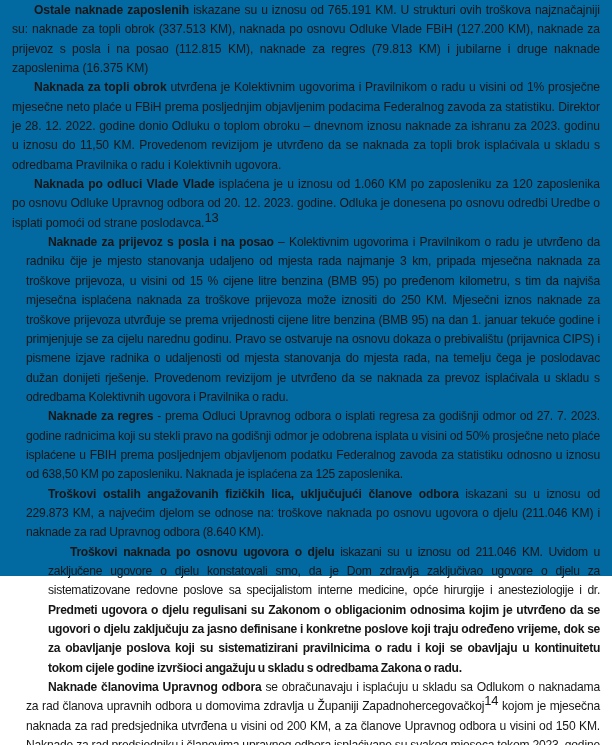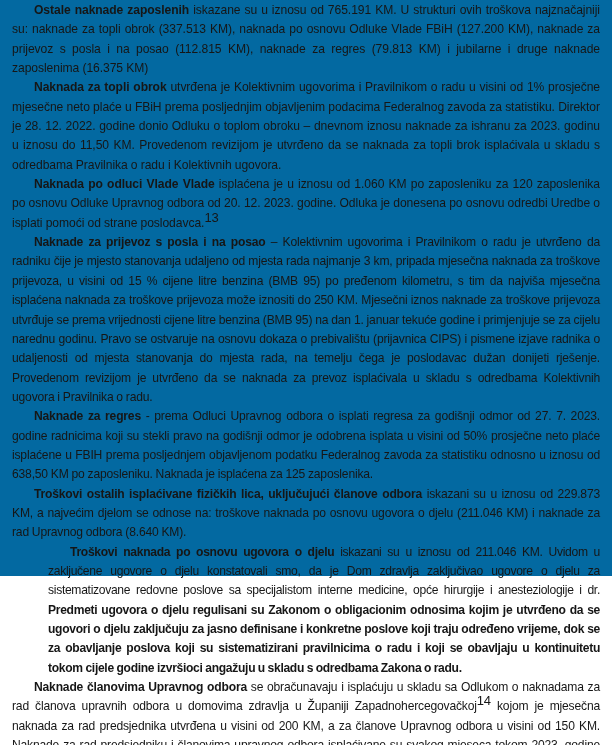--- a/index.html
+++ b/index.html
@@ -29,20 +29,21 @@
     text-indent: 22px;
     font-size: 12.1px;
     line-height: 19.35px;
     letter-spacing: -0.06px;
     word-spacing: -0.1px;
     hyphens: none;
   }
   p.para.tight {
     letter-spacing: -0.18px;
     word-spacing: -0.25px;
+    margin-left: 14px;
   }
   p.para.tighter {
     letter-spacing: -0.3px;
     word-spacing: -0.45px;
     margin-left: 36px;
   }
   b.lead {
     font-weight: bold;
   }
   b.inline {
@@ -63,19 +64,19 @@
   <p class="para"><b class="lead">Ostale naknade zaposlenih</b><span> iskazane su u iznosu od 765.191 KM. U strukturi ovih troškova najznačajniji su: naknade za topli obrok (337.513 KM), naknada po osnovu Odluke Vlade FBiH (127.200 KM), naknade za prijevoz s posla i na posao (112.815 KM), naknade za regres (79.813 KM) i jubilarne i druge naknade zaposlenima (16.375 KM)</span></p>
 
   <p class="para"><b class="lead">Naknada za topli obrok</b><span> utvrđena je Kolektivnim ugovorima i Pravilnikom o radu u visini od 1% prosječne mjesečne neto plaće u FBiH prema posljednjim objavljenim podacima Federalnog zavoda za statistiku. Direktor je 28. 12. 2022. godine donio Odluku o toplom obroku – dnevnom iznosu naknade za ishranu za 2023. godinu u iznosu do 11,50 KM. Provedenom revizijom je utvrđeno da se naknada za topli brok isplaćivala u skladu s odredbama Pravilnika o radu i Kolektivnih ugovora.</span></p>
 
   <p class="para"><b class="lead">Naknada po odluci Vlade Vlade</b><span> isplaćena je u iznosu od 1.060 KM po zaposleniku za 120 zaposlenika po osnovu Odluke Upravnog odbora od 20. 12. 2023. godine. Odluka je donesena po osnovu odredbi Uredbe o isplati pomoći od strane poslodavca.</span><sup class="fn">13</sup></p>
 
   <p class="para tight"><b class="lead">Naknade za prijevoz s posla i na posao</b><span> – Kolektivnim ugovorima i Pravilnikom o radu je utvrđeno da radniku čije je mjesto stanovanja udaljeno od mjesta rada najmanje 3 km, pripada mjesečna naknada za troškove prijevoza, u visini od 15 % cijene litre benzina (BMB 95) po pređenom kilometru, s tim da najviša mjesečna isplaćena naknada za troškove prijevoza može iznositi do 250 KM. Mjesečni iznos naknade za troškove prijevoza utvrđuje se prema vrijednosti cijene litre benzina (BMB 95) na dan 1. januar tekuće godine i primjenjuje se za cijelu narednu godinu. Pravo se ostvaruje na osnovu dokaza o prebivalištu (prijavnica CIPS) i pismene izjave radnika o udaljenosti od mjesta stanovanja do mjesta rada, na temelju čega je poslodavac dužan donijeti rješenje. Provedenom revizijom je utvrđeno da se naknada za prevoz isplaćivala u skladu s odredbama Kolektivnih ugovora i Pravilnika o radu.</span></p>
 
   <p class="para tight"><b class="lead">Naknade za regres</b><span> - prema Odluci Upravnog odbora o isplati regresa za godišnji odmor od 27. 7. 2023. godine radnicima koji su stekli pravo na godišnji odmor je odobrena isplata u visini od 50% prosječne neto plaće isplaćene u FBIH prema posljednjem objavljenom podatku Federalnog zavoda za statistiku odnosno u iznosu od 638,50 KM po zaposleniku. Naknada je isplaćena za 125 zaposlenika.</span></p>
 
-  <p class="para tight"><b class="lead">Troškovi ostalih isplaćivane fizičkih lica, uključujući članove odbora</b><span> iskazani su u iznosu od 229.873 KM, a najvećim djelom se odnose na: troškove naknada po osnovu ugovora o djelu (211.046 KM) i naknade za rad Upravnog odbora (8.640 KM).</span></p>
+  <p class="para tight"><b class="lead">Troškovi ostalih angažovanih fizičkih lica, uključujući članove odbora</b><span> iskazani su u iznosu od 229.873 KM, a najvećim djelom se odnose na: troškove naknada po osnovu ugovora o djelu (211.046 KM) i naknade za rad Upravnog odbora (8.640 KM).</span></p>
 
   <p class="para tighter"><b class="lead">Troškovi naknada po osnovu ugovora o djelu</b><span> iskazani su u iznosu od 211.046 KM. Uvidom u zaključene ugovore o djelu konstatovali smo, da je Dom zdravlja zaključivao ugovore o djelu za sistematizovane redovne poslove sa specijalistom interne medicine, opće hirurgije i anesteziologije i dr. </span><b class="inline">Predmeti ugovora o djelu regulisani su Zakonom o obligacionim odnosima kojim je utvrđeno da se ugovori o djelu zaključuju za jasno definisane i konkretne poslove koji traju određeno vrijeme, dok se za obavljanje poslova koji su sistematizirani pravilnicima o radu i koji se obavljaju u kontinuitetu tokom cijele godine izvršioci angažuju u skladu s odredbama Zakona o radu.</b></p>
 
   <p class="para tight"><b class="lead">Naknade članovima Upravnog odbora</b><span> se obračunavaju i isplaćuju u skladu sa Odlukom o naknadama za rad članova upravnih odbora u domovima zdravlja u Županiji Zapadnohercegovačkoj</span><sup class="fn">14</sup><span> kojom je mjesečna naknada za rad predsjednika utvrđena u visini od 200 KM, a za članove Upravnog odbora u visini od 150 KM. Naknade za rad predsjedniku i članovima upravnog odbora isplaćivane su svakog mjeseca tokom 2023. godine budući da naknada za rad na mjesečnom nivou nije uslovljena održavanjem sjednice. Tokom 2023. godine Upravni odbor je održao ukupno pet sjednica.</span></p>
 
 </div>
 
 </body></html>

